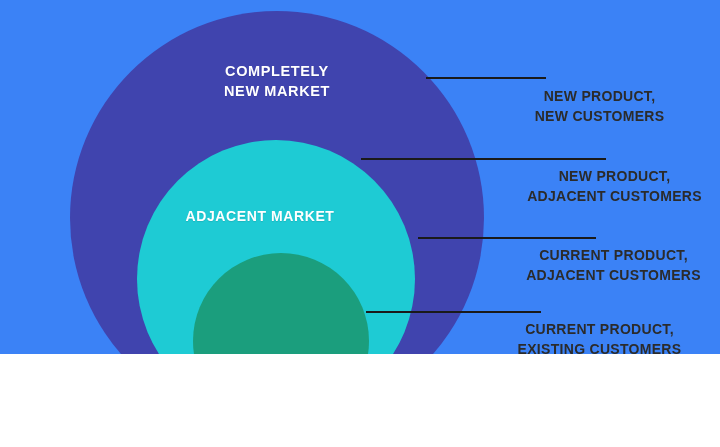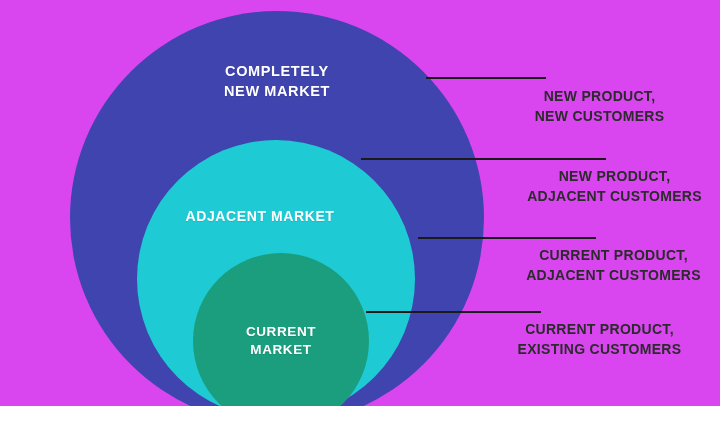--- a/index.html
+++ b/index.html
@@ -6,22 +6,22 @@
     margin: 0;
     padding: 0;
     background: #ffffff;
   }
   body {
     font-family: "Liberation Sans", sans-serif;
   }
   #stage {
     position: relative;
     width: 720px;
-    height: 406px;
-    background: #d946ef;
+    height: 354px;
+    background: #3b82f6;
     overflow: hidden;
   }
   #diagram-svg {
     position: absolute;
     left: 0;
     top: 0;
     width: 720px;
     height: 447px;
     display: block;
   }
@@ -86,22 +86,20 @@
     <line x1="361" y1="159" x2="606" y2="159" stroke="#1a1a1a" stroke-width="2.2"></line>
     <line x1="418" y1="238" x2="596" y2="238" stroke="#1a1a1a" stroke-width="2.2"></line>
     <line x1="366" y1="312" x2="541" y2="312" stroke="#1a1a1a" stroke-width="2.2"></line>
   </svg>
 
   <div class="circle-label" id="label-new-market">COMPLETELY
 NEW MARKET</div>
 
   <div class="circle-label" id="label-adjacent-market">ADJACENT MARKET</div>
 
-  <div class="circle-label" id="label-current-market">CURRENT
-MARKET</div>
 
   <div class="callout" id="callout-1">NEW PRODUCT,
 NEW CUSTOMERS</div>
 
   <div class="callout" id="callout-2">NEW PRODUCT,
 ADJACENT CUSTOMERS</div>
 
   <div class="callout" id="callout-3">CURRENT PRODUCT,
 ADJACENT CUSTOMERS</div>
 

